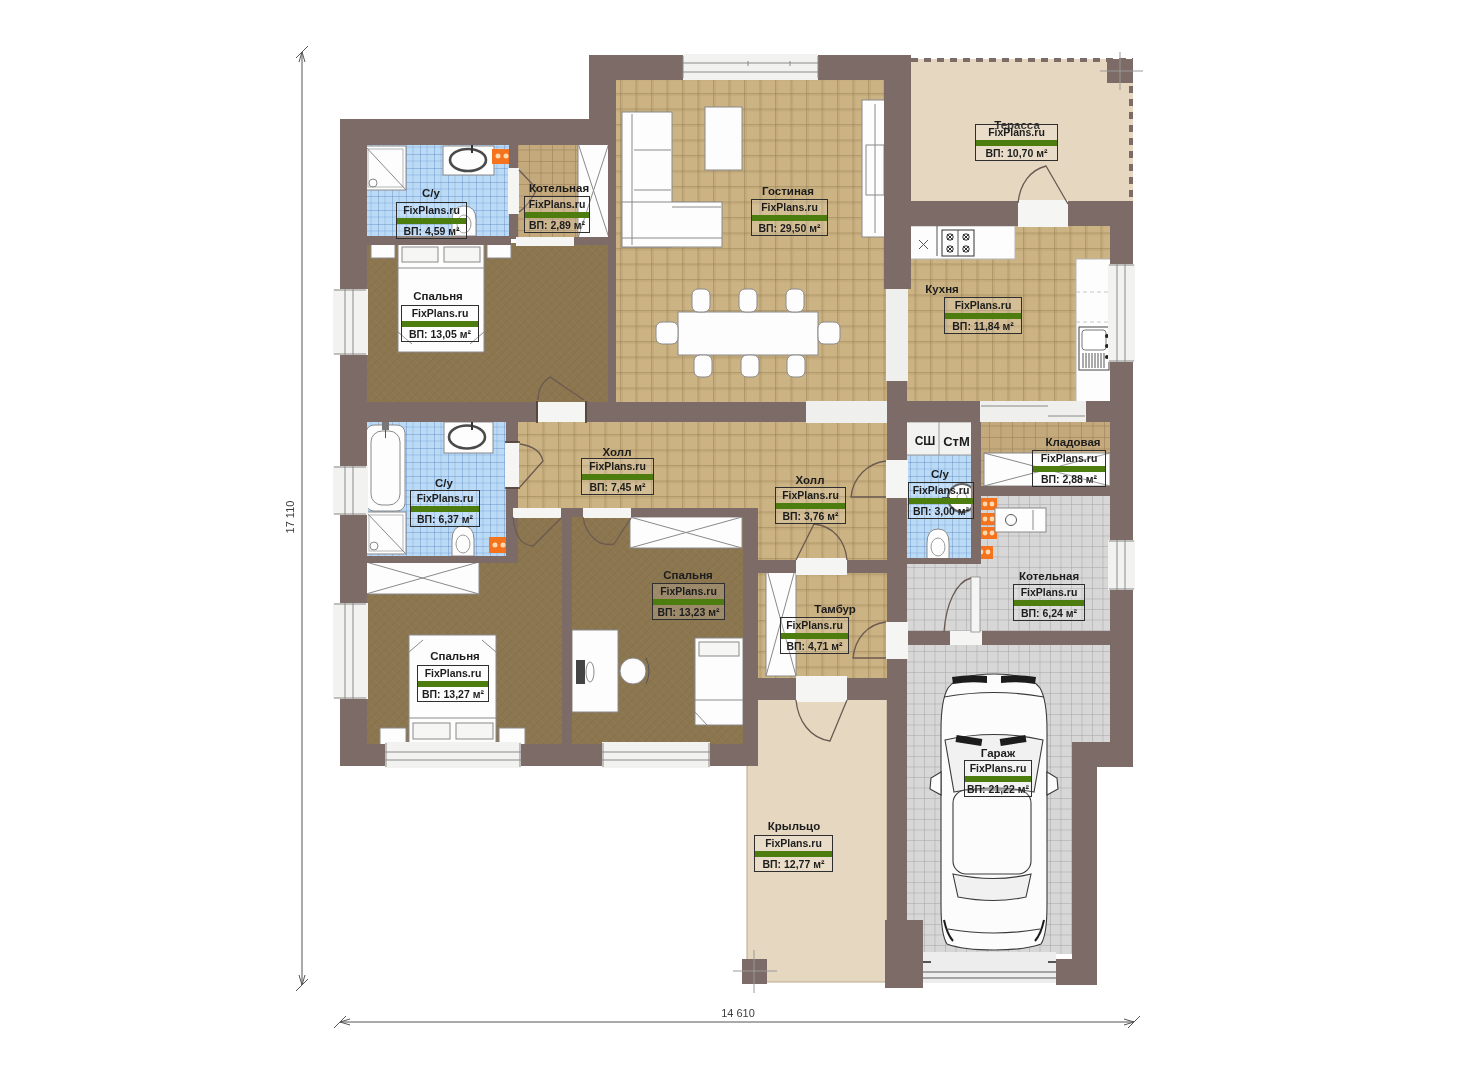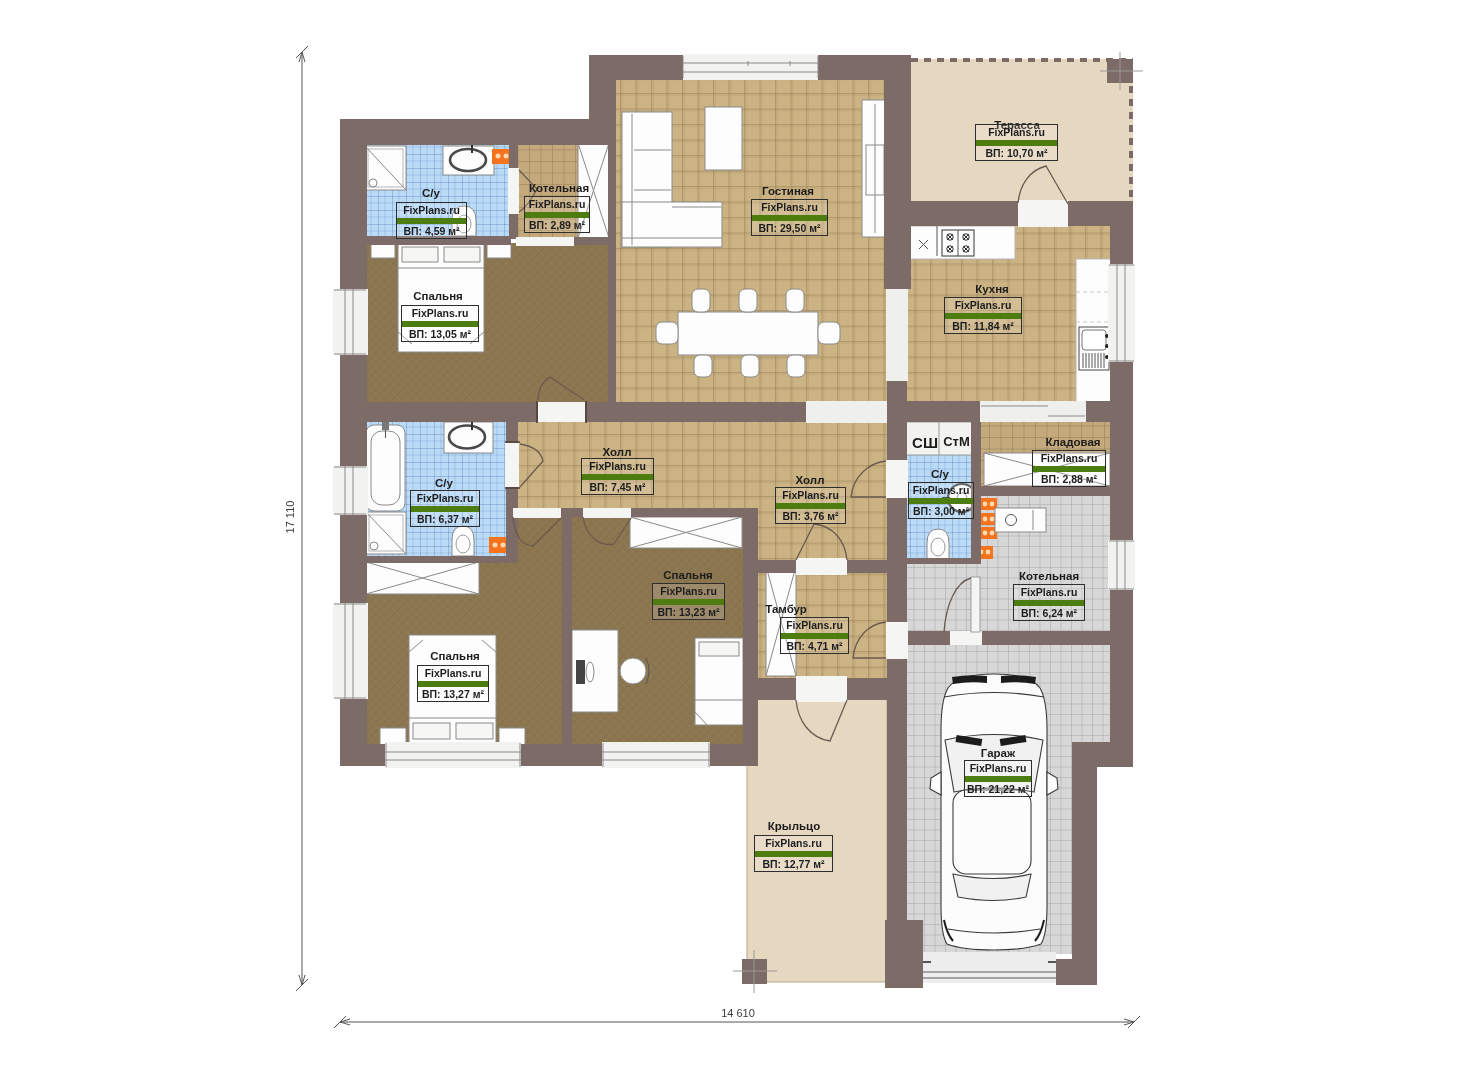--- a/index.html
+++ b/index.html
@@ -549,21 +549,21 @@
       <div class="r1">FixPlans.ru</div>
       <div>ВП: 10,70 м²</div>
     </div>
 
 <div class="lbl nm" style="left:738px;top:185px;width:100px;text-align:center;">Гостиная</div>
 <div class="bx" style="left:751px;top:199px;width:75px;">
       <div class="r1">FixPlans.ru</div>
       <div>ВП: 29,50 м²</div>
     </div>
 
-<div class="lbl nm" style="left:942px;top:283px;width:100px;">Кухня</div>
+<div class="lbl nm" style="left:892px;top:283px;width:100px;">Кухня</div>
 <div class="bx" style="left:944px;top:297px;width:76px;">
       <div class="r1">FixPlans.ru</div>
       <div>ВП: 11,84 м²</div>
     </div>
 
 <div class="lbl nm" style="left:381px;top:187px;width:100px;">С/у</div>
 <div class="bx" style="left:396px;top:202px;width:69px;">
       <div class="r1">FixPlans.ru</div>
       <div>ВП: 4,59 м²</div>
     </div>
@@ -621,33 +621,33 @@
       <div class="r1">FixPlans.ru</div>
       <div>ВП: 13,23 м²</div>
     </div>
 
 <div class="lbl nm" style="left:405px;top:650px;width:100px;">Спальня</div>
 <div class="bx" style="left:417px;top:665px;width:70px;">
       <div class="r1">FixPlans.ru</div>
       <div>ВП: 13,27 м²</div>
     </div>
 
-<div class="lbl nm" style="left:736px;top:603px;width:100px;">Тамбур</div>
+<div class="lbl nm" style="left:785px;top:603px;width:100px;">Тамбур</div>
 <div class="bx" style="left:780px;top:617px;width:67px;">
       <div class="r1">FixPlans.ru</div>
       <div>ВП: 4,71 м²</div>
     </div>
 
 <div class="lbl nm" style="left:948px;top:747px;width:100px;">Гараж</div>
 <div class="bx" style="left:964px;top:760px;width:66px;">
       <div class="r1">FixPlans.ru</div>
       <div>ВП: 21,22 м²</div>
     </div>
 
 <div class="lbl nm" style="left:744px;top:820px;width:100px;">Крыльцо</div>
 <div class="bx" style="left:754px;top:835px;width:77px;">
       <div class="r1">FixPlans.ru</div>
       <div>ВП: 12,77 м²</div>
     </div>
 
-<div class="lbl" style="left:910px;top:434px;width:30px;font-size:15px;">СШ</div>
+<div class="lbl" style="left:910px;top:434px;width:30px;font-size:12px;">СШ</div>
 <div class="lbl" style="left:941px;top:434px;width:31px;font-size:13px;">СтМ</div>
 </div>
 
 </body></html>

